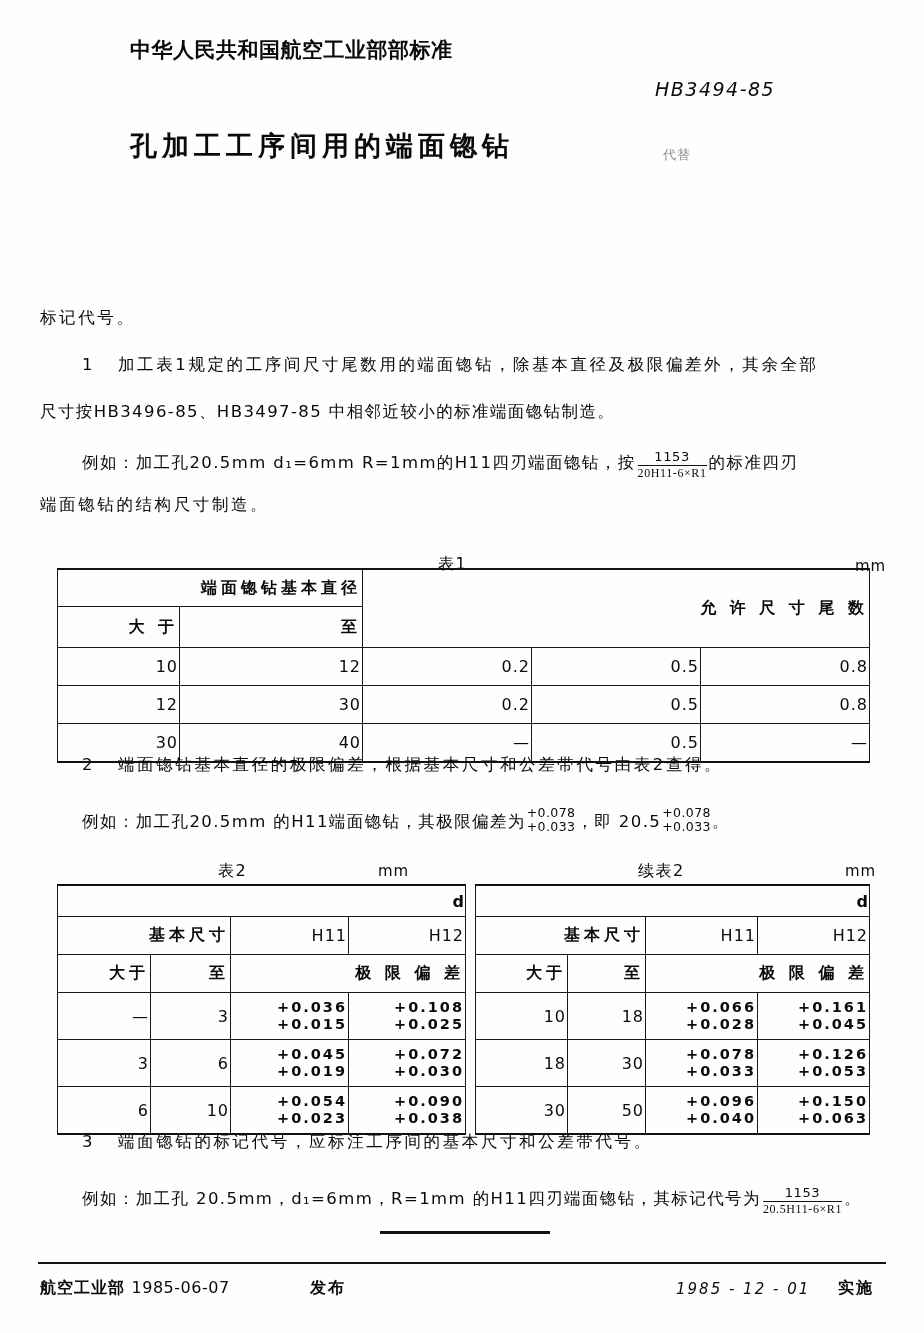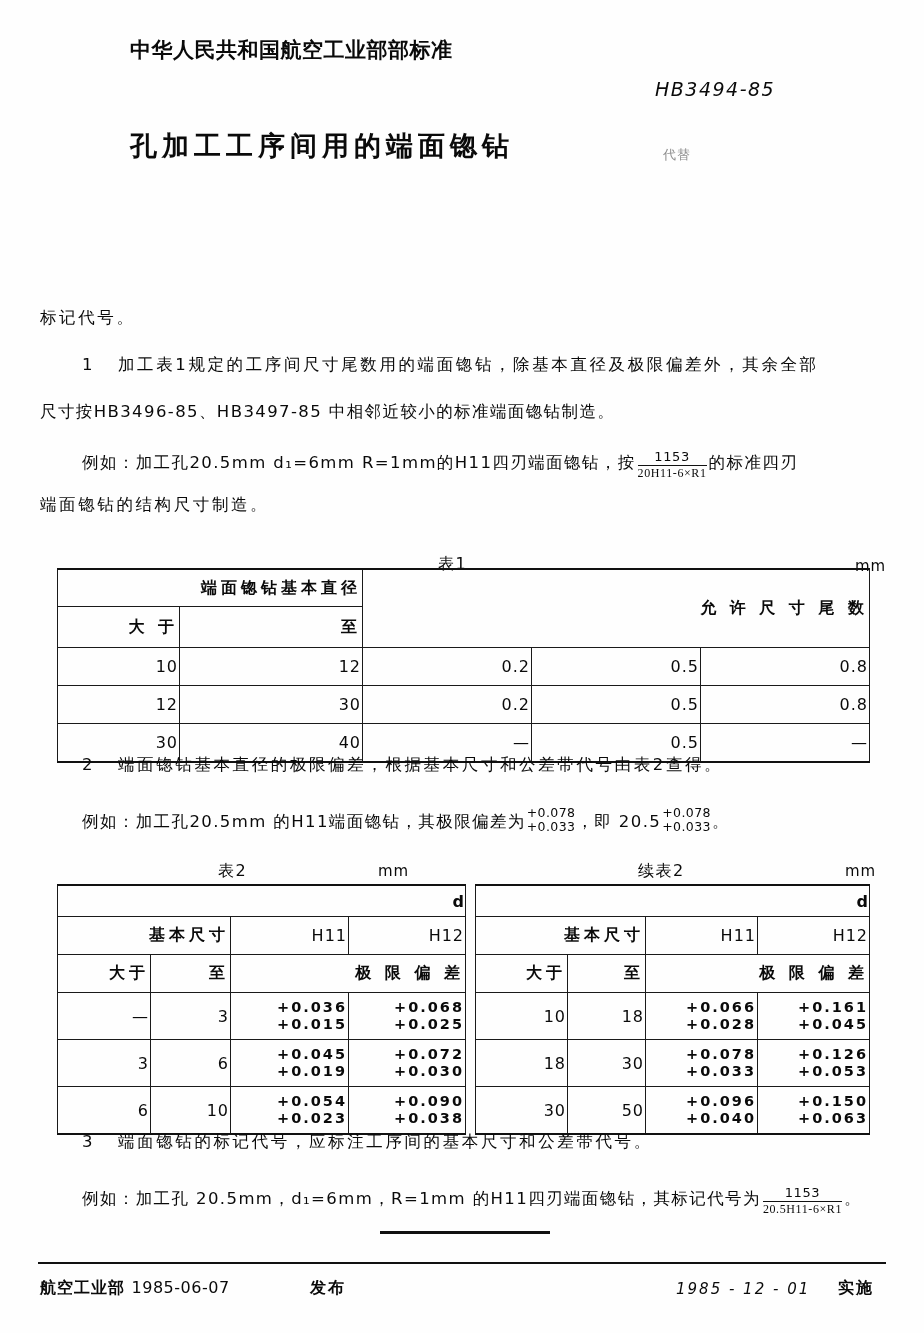--- a/index.html
+++ b/index.html
@@ -305,21 +305,21 @@
       </tr>
 
       <tr>
         <td class="val" style="height:42px;">—</td>
         <td class="val">3</td>
         <td class="dev-cell">
           <span>+0.036</span>
           <span>+0.015</span>
         </td>
         <td class="dev-cell">
-          <span>+0.068</span>
+          <span>+0.108</span>
           <span>+0.025</span>
         </td>
       </tr>
       <tr>
         <td class="val" style="height:42px;">3</td>
         <td class="val">6</td>
         <td class="dev-cell">
           <span>+0.045</span>
           <span>+0.019</span>
         </td>

